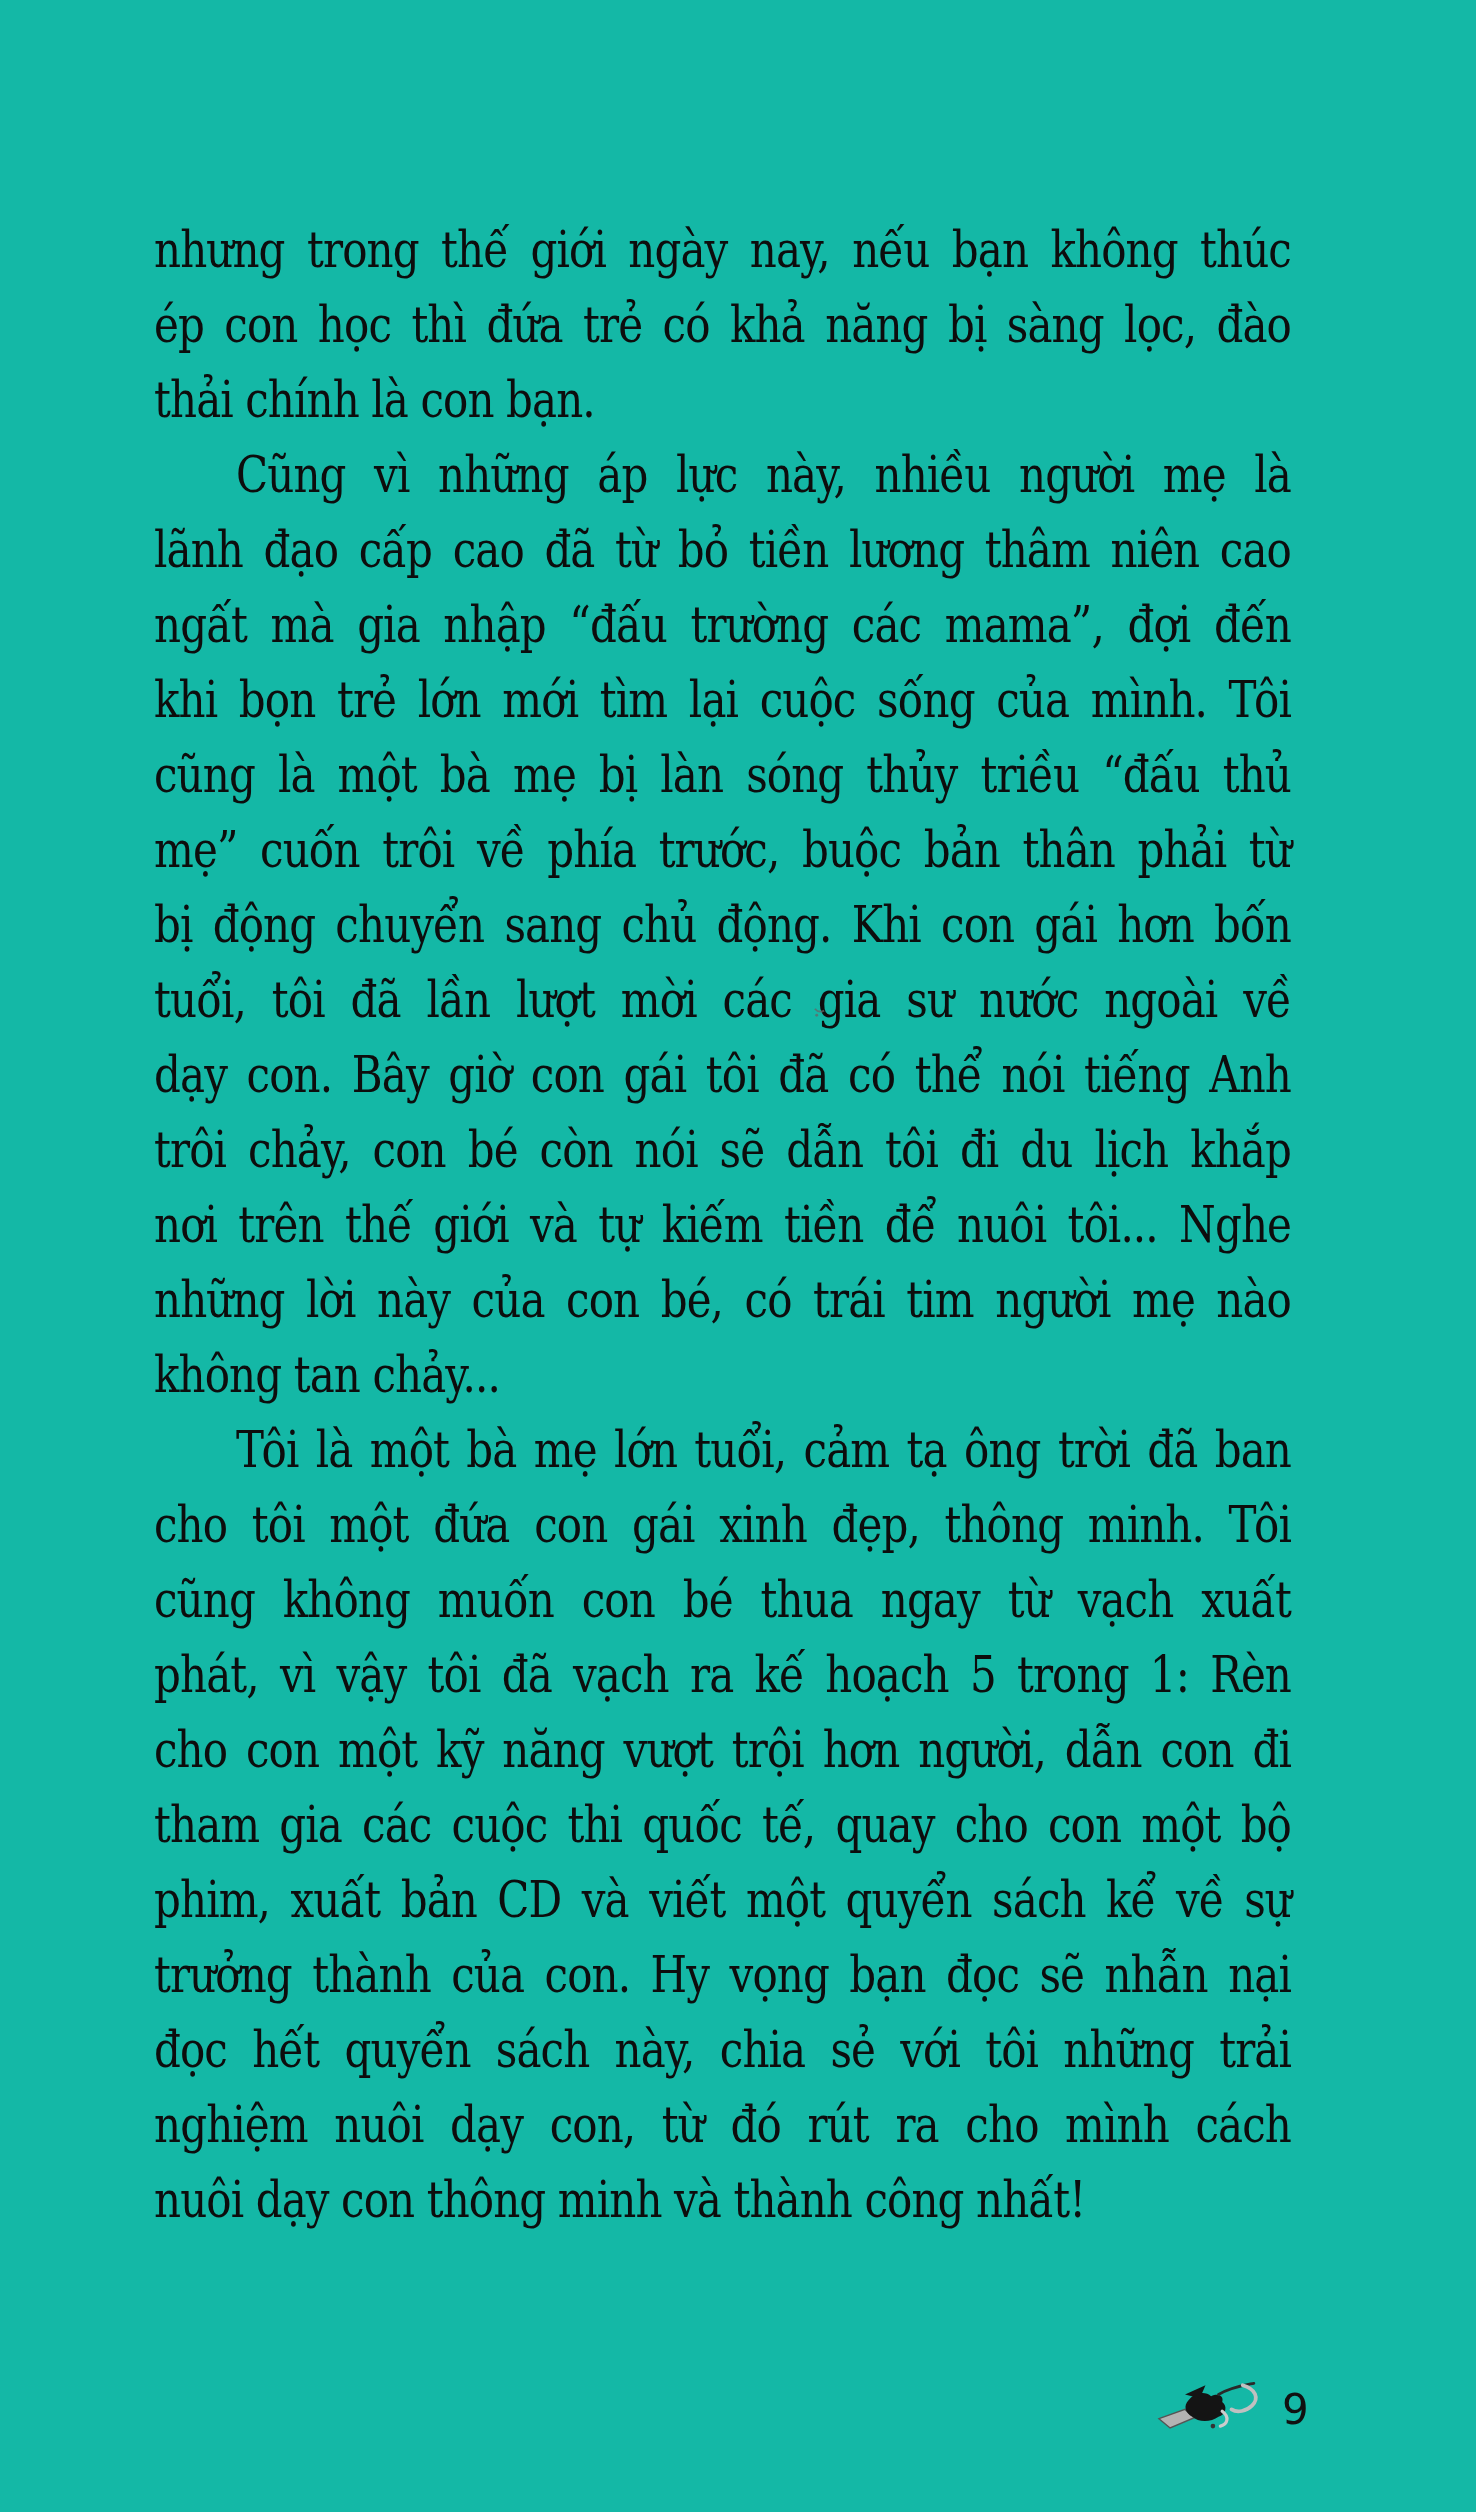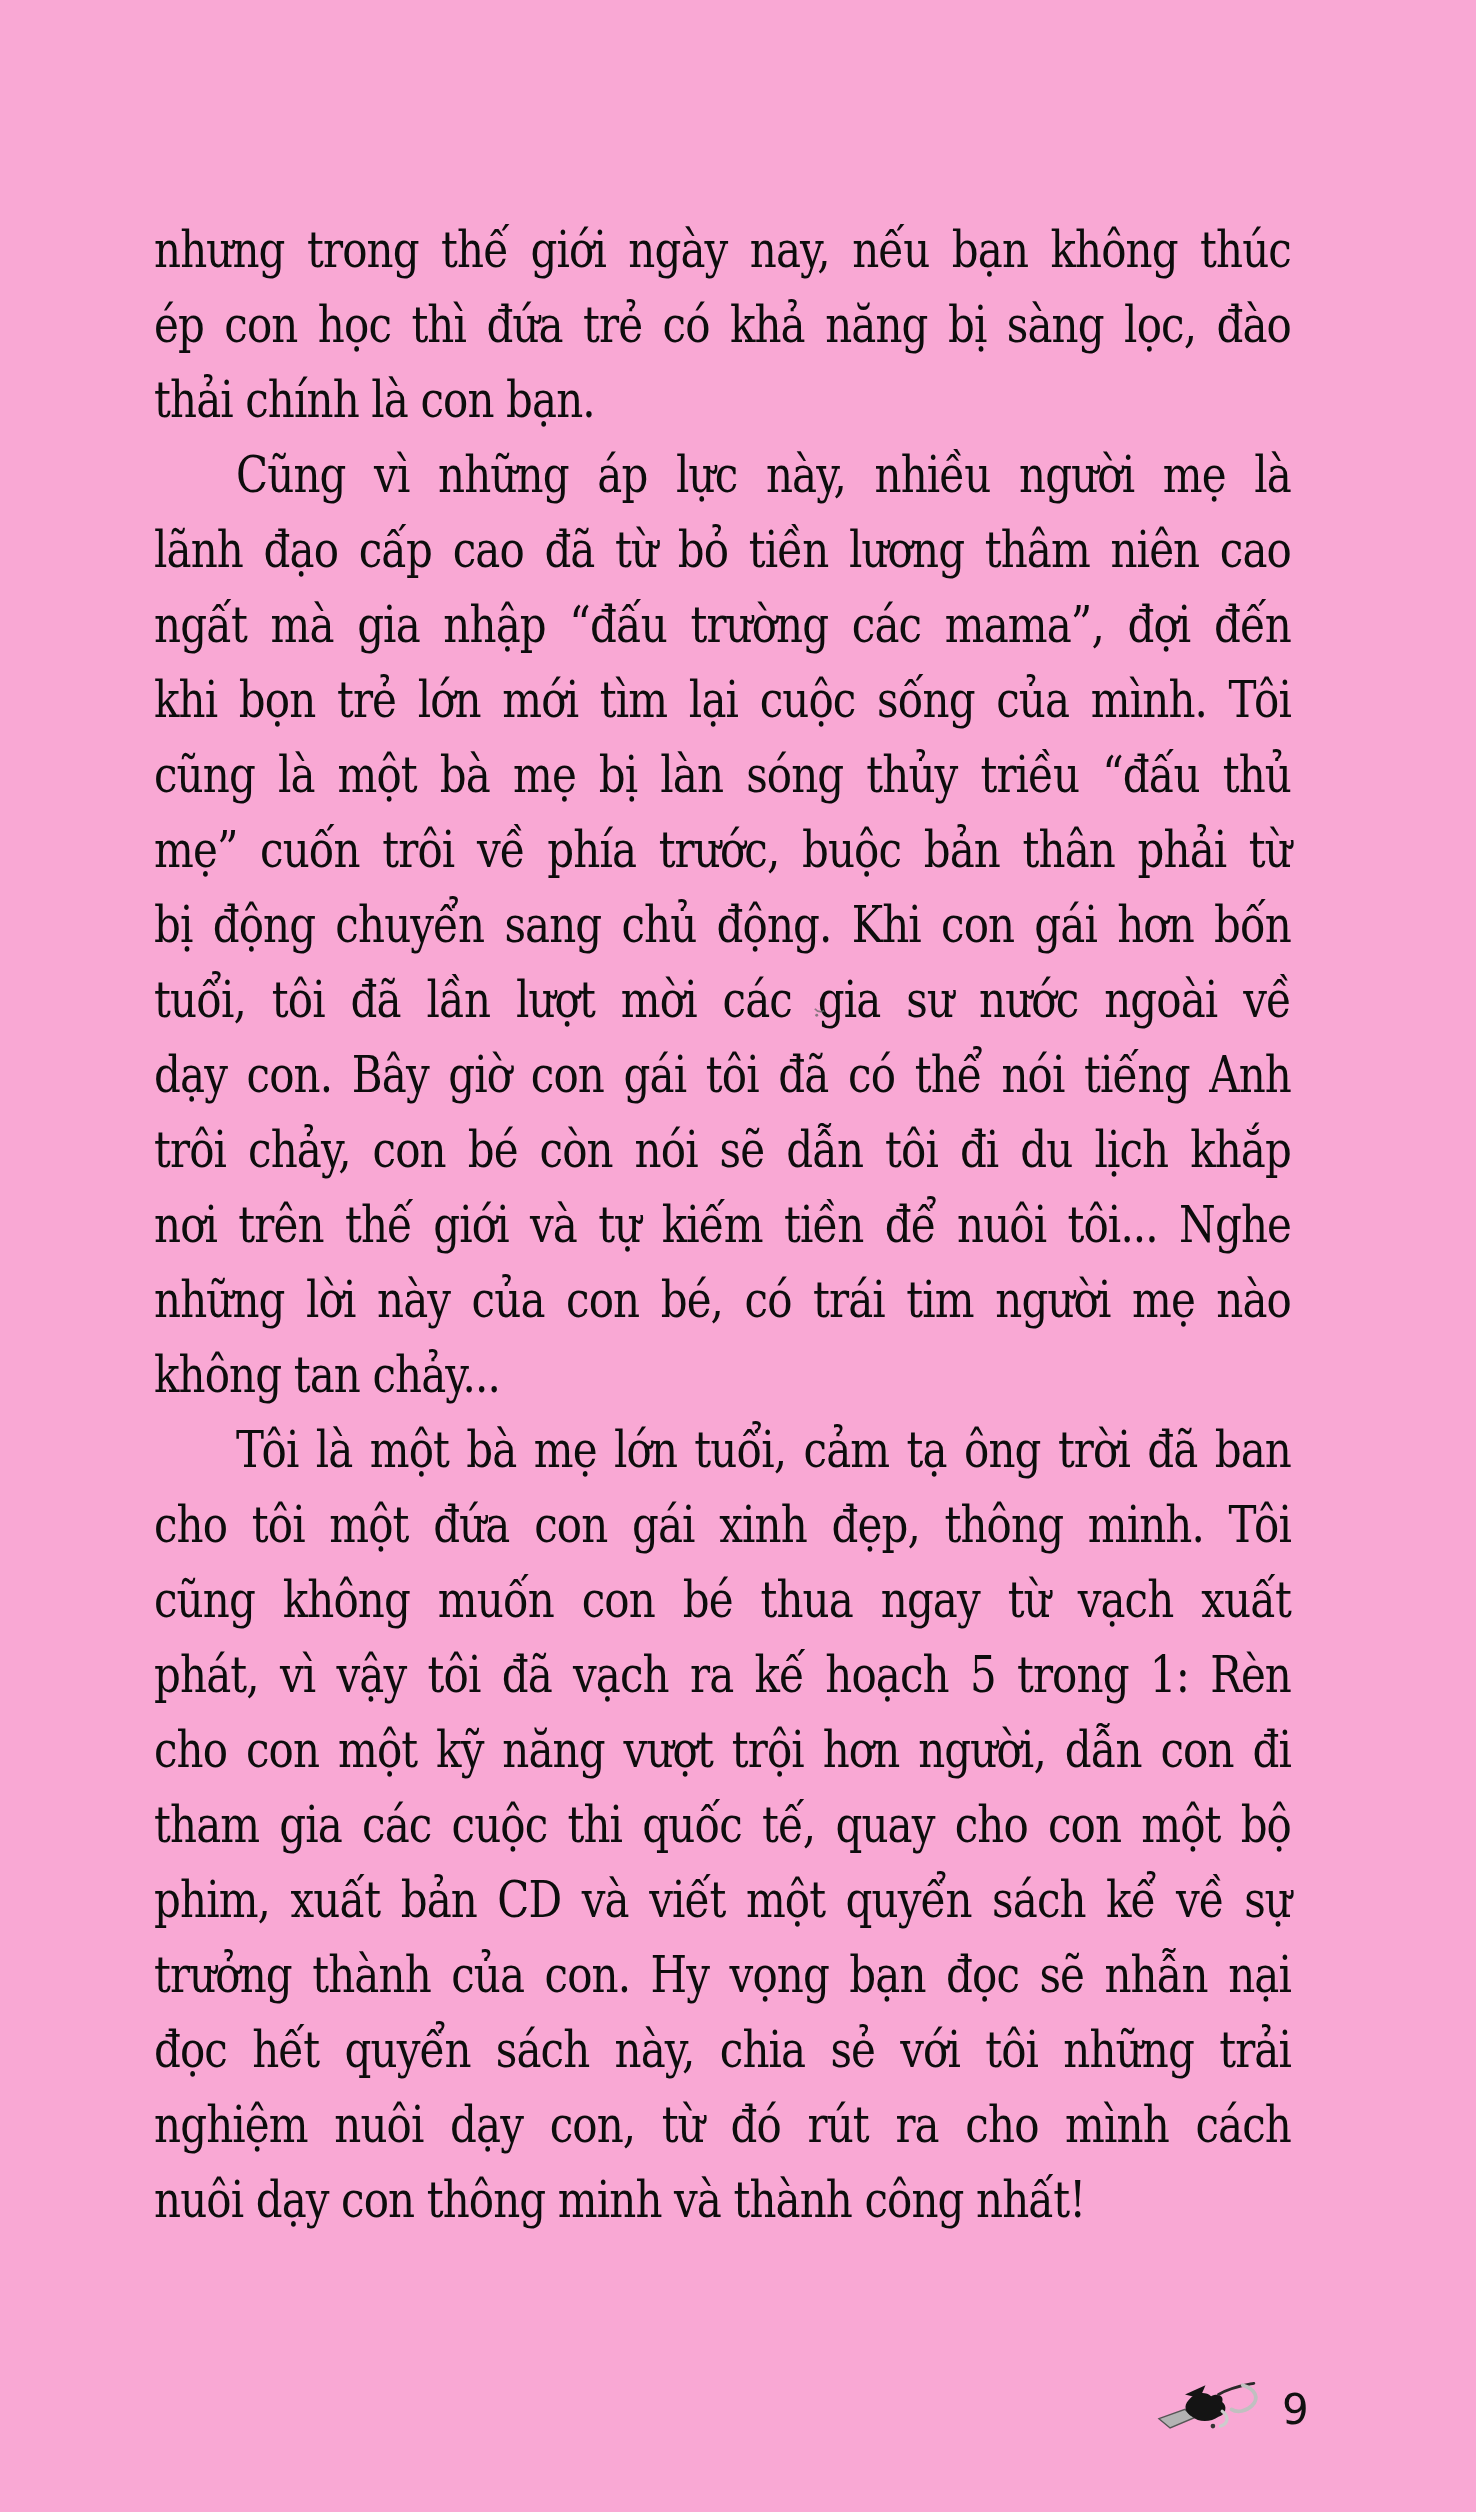--- a/index.html
+++ b/index.html
@@ -4,21 +4,21 @@
 <style>
   html, body {
     margin: 0;
     padding: 0;
     background: #ffffff;
   }
   .page {
     position: relative;
     width: 1476px;
     height: 2512px;
-    background: #f9a8d4;
+    background: #14b8a6;
     overflow: hidden;
     font-family: "DejaVu Serif", "Liberation Serif", serif;
     color: #0d0d0d;
   }
   .text-block {
     position: absolute;
     left: 154px;
     top: 212px;
     width: 1137px;
   }

